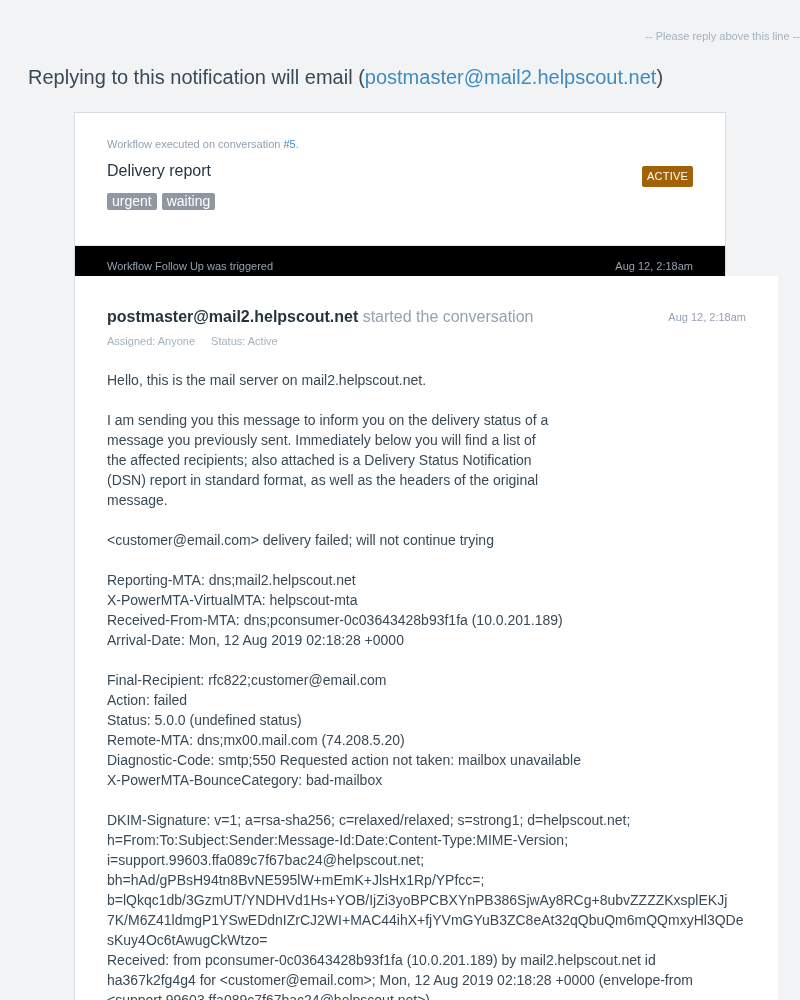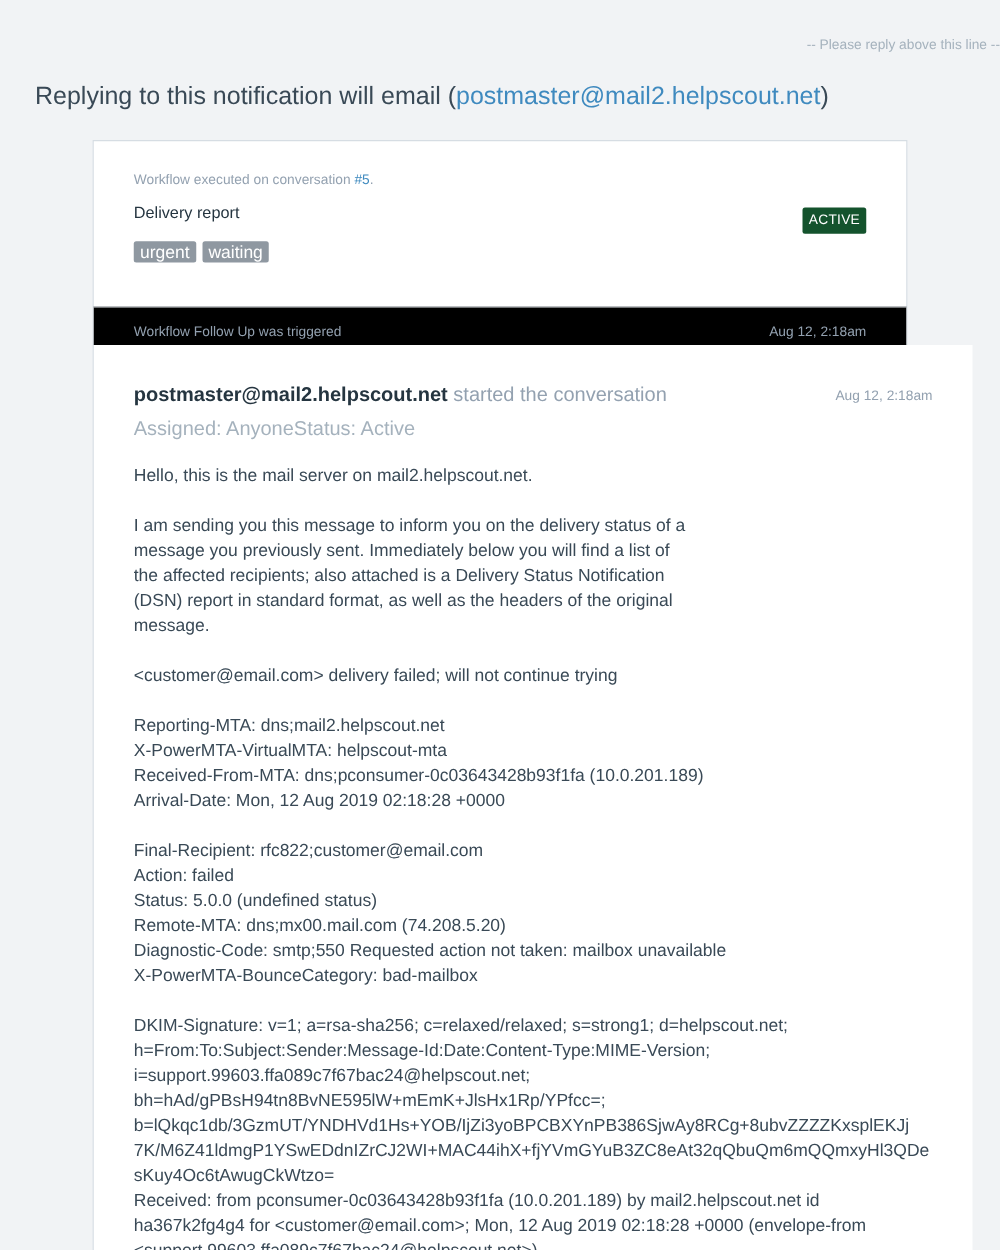--- a/index.html
+++ b/index.html
@@ -21,30 +21,30 @@
     .workflow-card {
       position: absolute; top: 112px; left: 74px; width: 652px; height: 164px;
       background: #fff; border: 1px solid #d6dde3;
     }
     .workflow-top { position: relative; height: 122px; }
     .wf-executed {
       position: absolute; top: 25px; left: 32px; font-size: 11px; color: #93a1b0;
     }
     .wf-executed a { color: #3f8abf; text-decoration: none; }
     .wf-title {
-      position: absolute; top: 49px; left: 32px; font-size: 13px; color: #253540;
+      position: absolute; top: 49px; left: 32px; font-size: 16px; color: #253540;
     }
     .tags { position: absolute; top: 80px; left: 32px; display: flex; gap: 5px; }
     .tag {
       background: #8f98a1; color: #fff; font-size: 14px;
       padding: 2px 5px; border-radius: 2px; line-height: 13px;
     }
     .status-badge {
       position: absolute; top: 53px; right: 32px;
-      background: #14532d; color: #fff; font-size: 11px;
+      background: #a16207; color: #fff; font-size: 11px;
       padding: 4px 5px; border-radius: 2px; line-height: 13px; letter-spacing: 0.2px;
     }
     .workflow-bottom {
       position: absolute; top: 132px; left: 0; right: 0; height: 41px;
       border-top: 1px solid #e3e8ec; background: #000000;
     }
     .wf-triggered {
       position: absolute; top: 14px; left: 32px; font-size: 11px; color: #93a1b0;
     }
     .wf-triggered-time {
@@ -54,22 +54,22 @@
       position: absolute; top: 276px; left: 74px; width: 704px; height: 740px;
       background: #fff; border-left: 1px solid #d6dde3;
     }
     .from-line { position: absolute; top: 32px; left: 32px; font-size: 16px; }
     .from-email { font-weight: bold; color: #253540; }
     .from-action { color: #93a1b0; }
     .thread-time {
       position: absolute; top: 35px; right: 32px; font-size: 11px; color: #93a1b0;
     }
     .meta {
-      position: absolute; top: 59px; left: 32px; font-size: 16px; color: #a5b2bd;
-      display: flex; gap: 0;
+      position: absolute; top: 59px; left: 32px; font-size: 11px; color: #a5b2bd;
+      display: flex; gap: 16px;
     }
     .body-text {
       position: absolute; top: 94px; left: 32px; width: 640px;
       font-size: 14px; line-height: 20px; color: #394956;
     }
     .para { margin-bottom: 20px; }
     .narrow { width: 450px; }
     .line { white-space: nowrap; }
   </style>
 </head>

